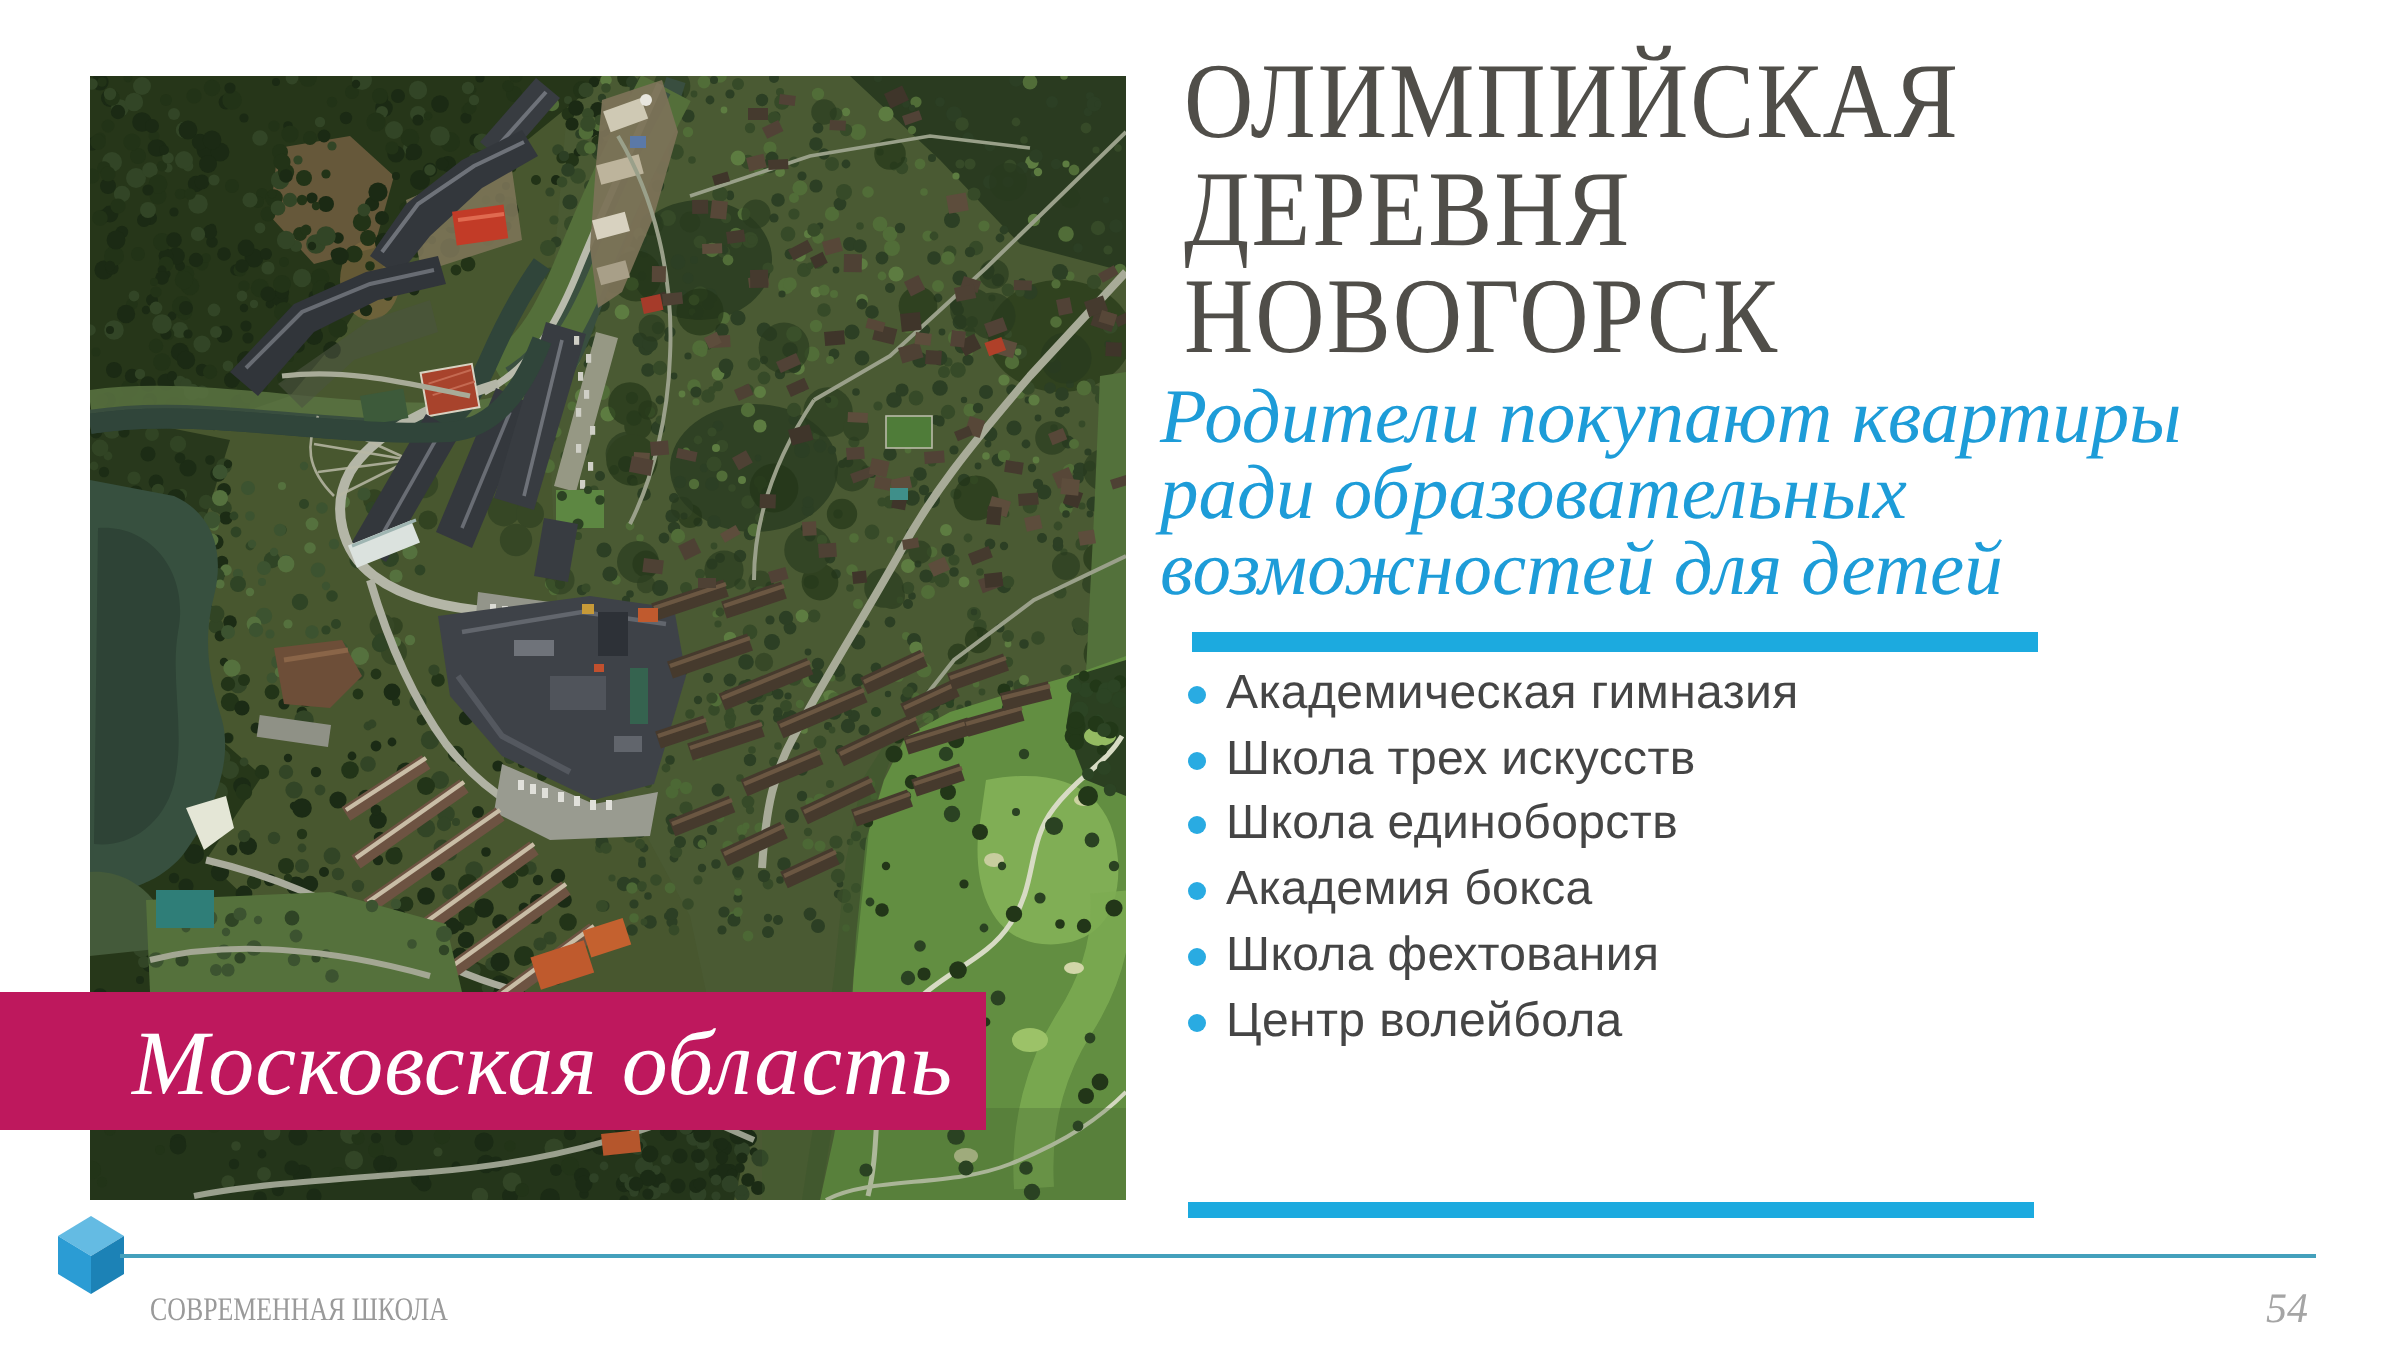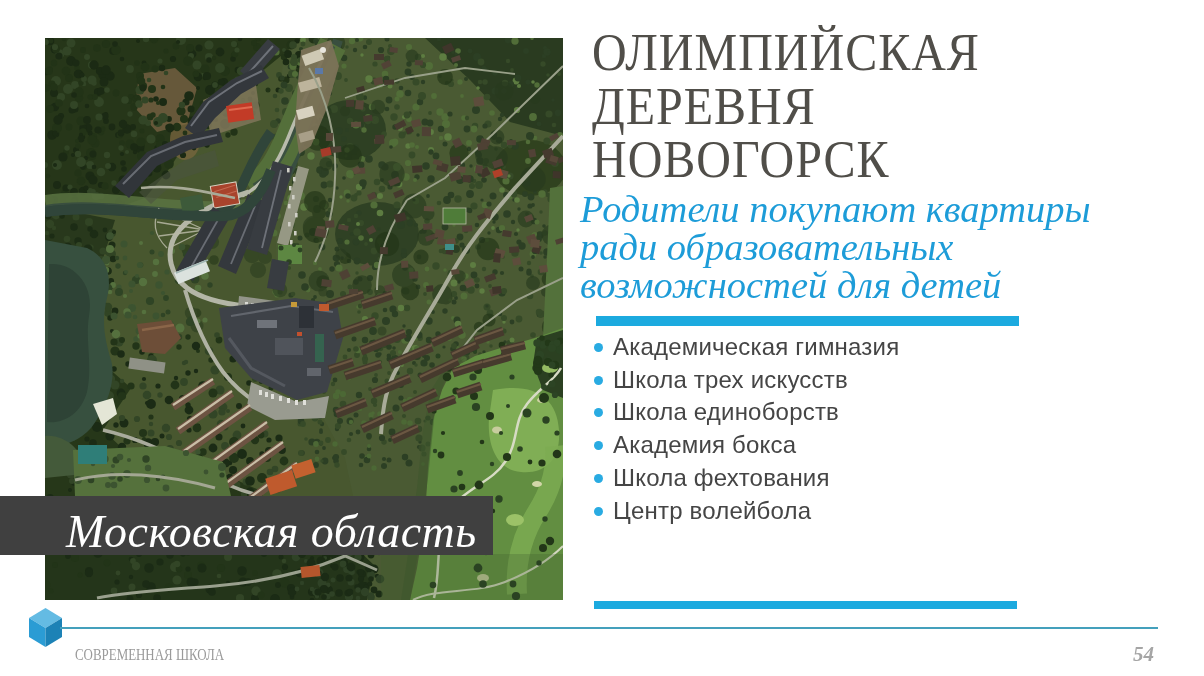--- a/index.html
+++ b/index.html
@@ -1,36 +1,36 @@
 <!DOCTYPE html>
 <html lang="ru"><head>
 <meta charset="utf-8">
 <title>Олимпийская деревня Новогорск</title>
 <style>
   html,body { margin:0; padding:0; }
   body { width:1204px; height:676px; background:#ffffff; position:relative; overflow:hidden;
          font-family:"Liberation Sans", sans-serif; }
   .map { position:absolute; left:45px; top:38px; width:518px; height:562px; }
-  .banner { position:absolute; left:0; top:496px; width:493px; height:59px; background:#404040; }
+  .banner { position:absolute; left:0; top:496px; width:493px; height:69px; background:#be185d; }
   .banner span { position:absolute; left:66px; top:9px; font-family:"Liberation Serif", serif;
       font-style:italic; font-size:46px; letter-spacing:0.45px; color:#ffffff; white-space:nowrap; }
   h1.title { position:absolute; left:592px; top:25px; margin:0; font-family:"Liberation Serif", serif;
       font-weight:normal; font-size:48px; line-height:48px; color:#504e49; letter-spacing:1px;
       transform:scale(1,1.12); transform-origin:left top; }
   .subtitle { position:absolute; left:580px; top:190px; font-family:"Liberation Serif", serif;
       font-style:italic; font-size:38.5px; line-height:38px; color:#1d9cd8; }
   .rule1 { position:absolute; left:596px; top:316px; width:423px; height:10px; background:#1caadf; }
   .rule2 { position:absolute; left:594px; top:601px; width:423px; height:8px; background:#1caadf; }
   ul.blist { position:absolute; left:592px; top:331px; margin:0; padding:0; list-style:none; }
   ul.blist li { font-size:24px; line-height:32.7px; color:#454545; padding-left:21px; position:relative; letter-spacing:0.2px; }
   ul.blist li::before { content:""; position:absolute; left:2px; top:12px; width:9px; height:9px;
       border-radius:50%; background:#29abe2; }
   .footline { position:absolute; left:60px; top:627px; width:1098px; height:2px; background:#44a0bc; }
   .pagenum { position:absolute; right:50px; top:642px; font-family:"Liberation Serif", serif;
-      font-style:italic; font-size:21px; color:#a5a5a5;font-weight:bold; }
+      font-style:italic; font-size:21px; color:#a5a5a5; }
 </style>
 </head>
 <body>
 
 <svg class="map" viewBox="0 0 518 562">
 
 <rect x="0" y="0" width="518" height="562" fill="#48572f"></rect>
 
 <path d="M240,0 L518,0 L518,562 L330,562 L300,420 L235,300 L228,140 Z" fill="#4a5a33"></path>
 

